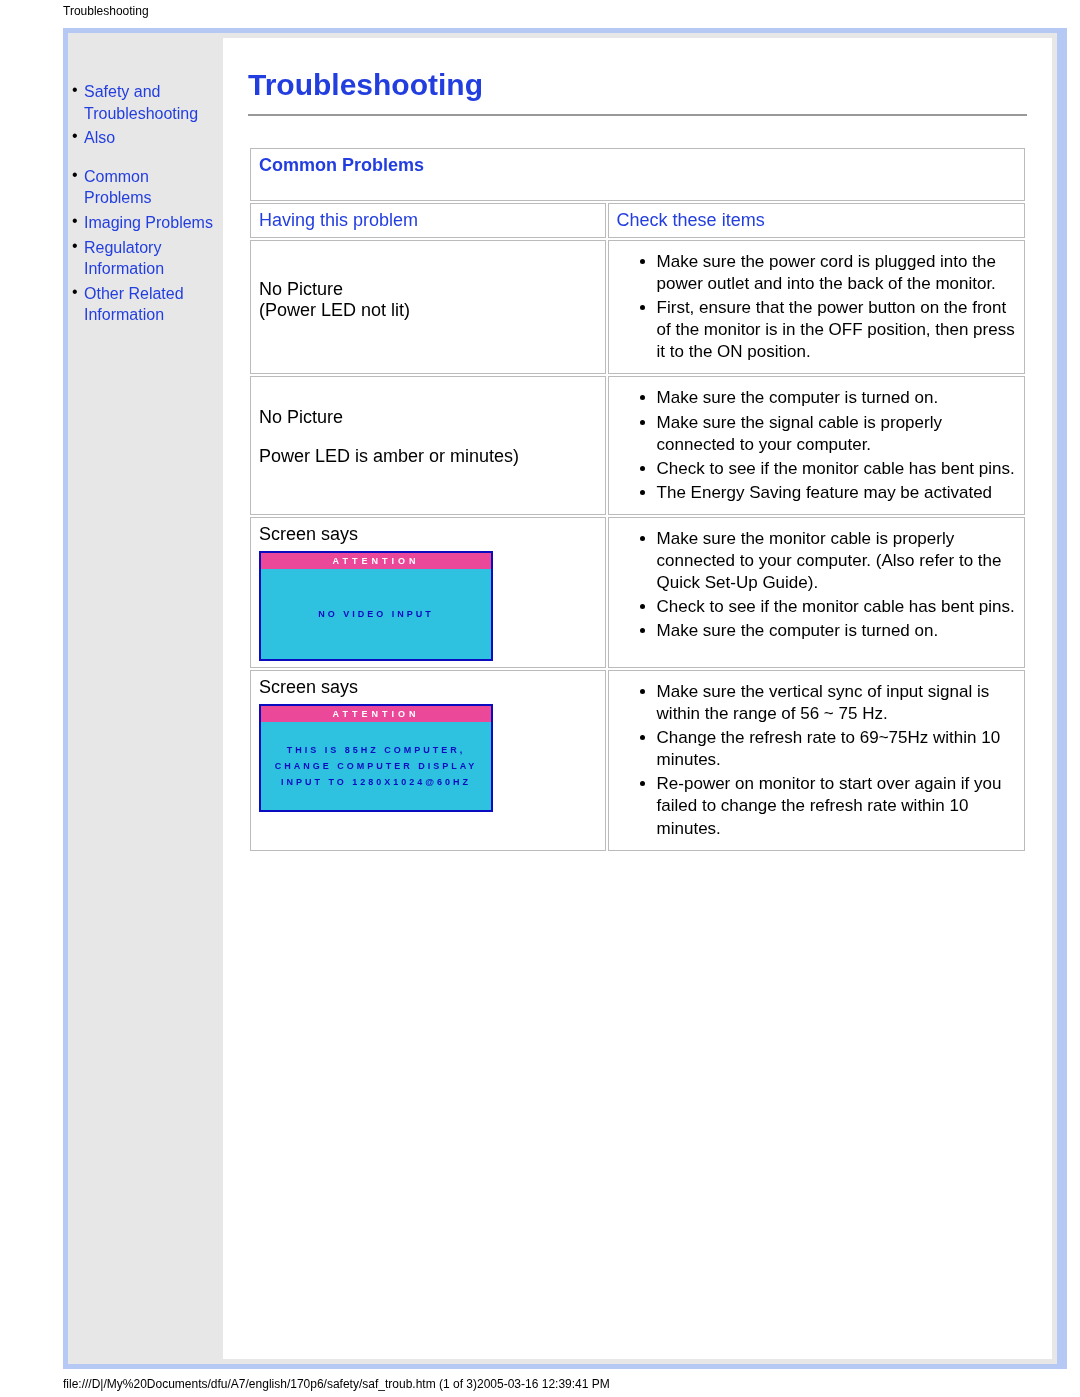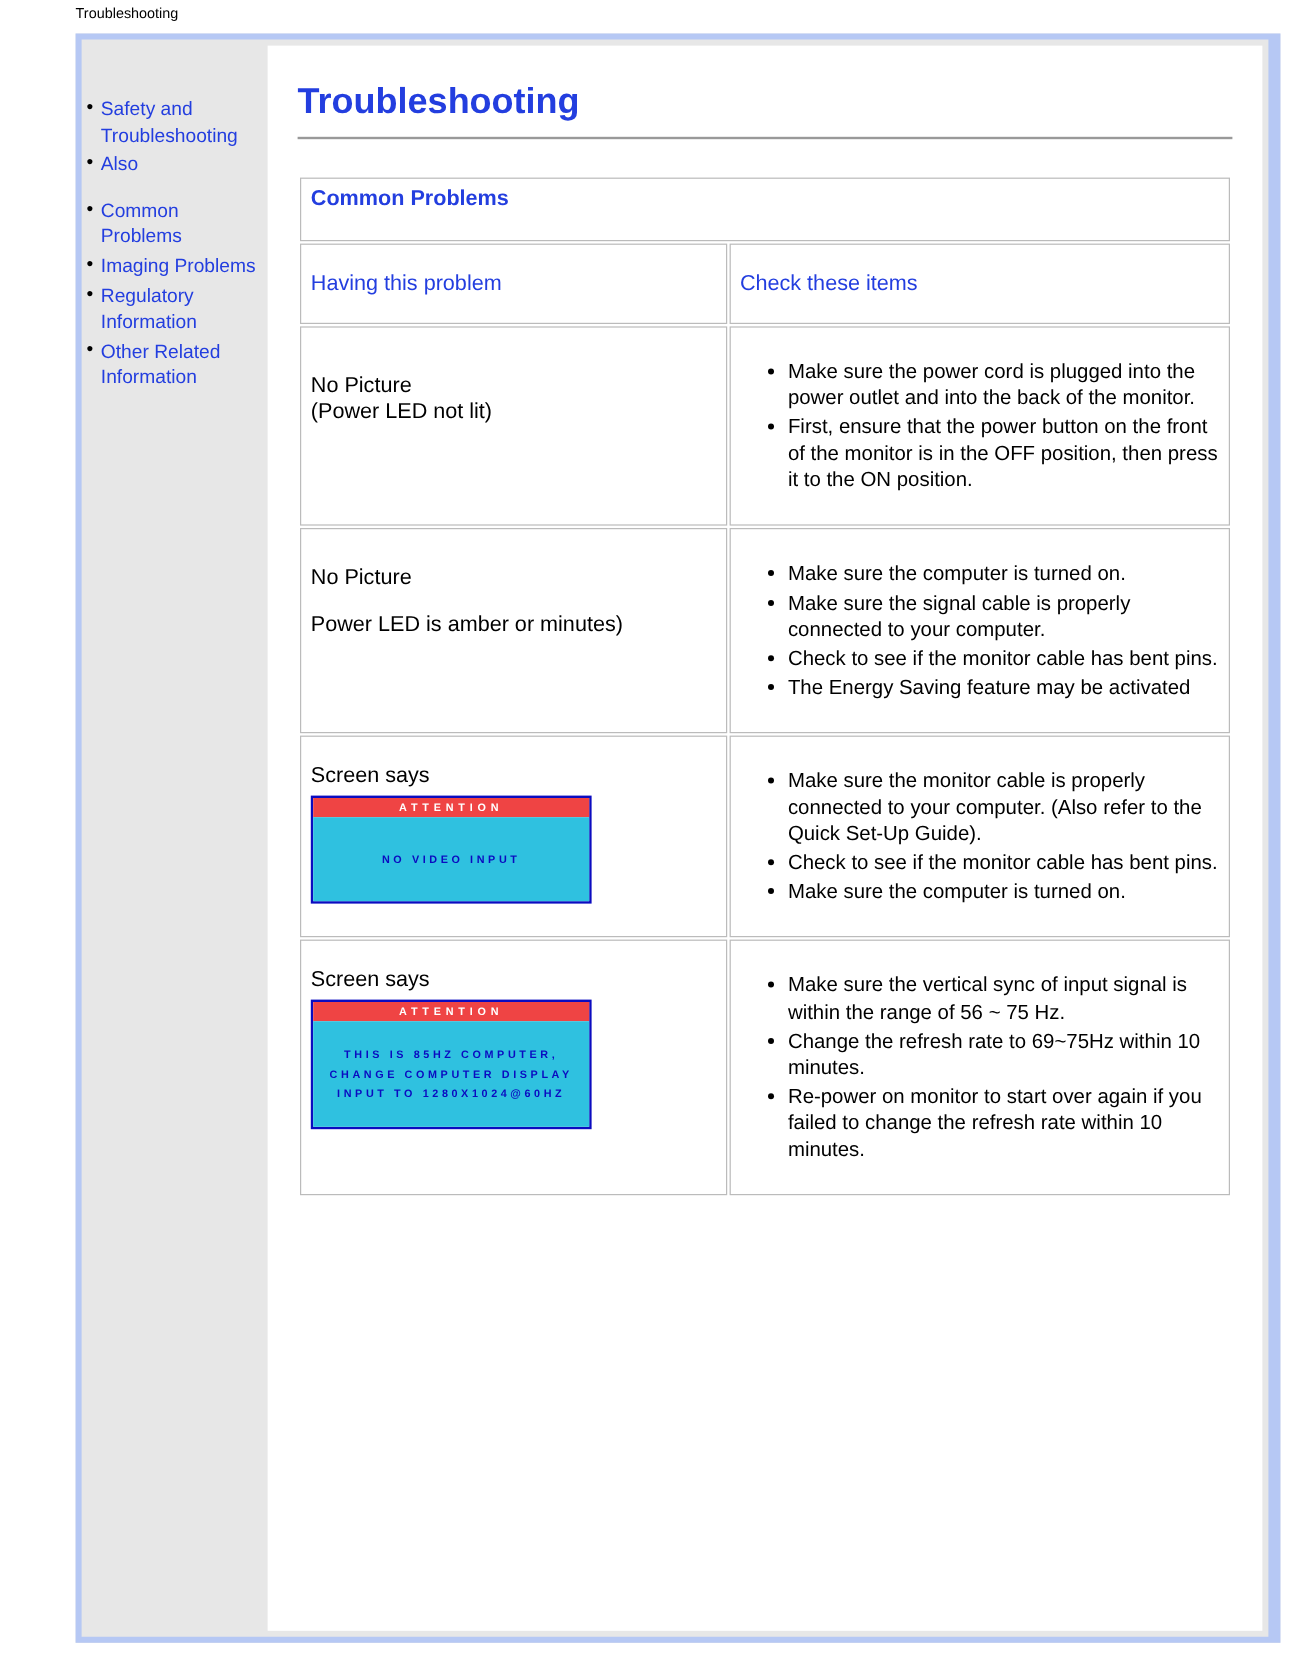--- a/index.html
+++ b/index.html
@@ -88,21 +88,21 @@
     margin: 0 0 24px 0;
     line-height: 1.3;
   }
   table.trouble {
     border-collapse: separate;
     border-spacing: 2px;
     width: 100%;
   }
   table.trouble td {
     border: 1px solid #bbb;
-    padding: 22px 8px;
+    padding: 6px 8px;
     vertical-align: top;
   }
   table.trouble .span2 {
     padding: 6px 8px 24px 8px;
   }
   .section-title {
     color: #233edf;
     font-weight: bold;
     font-size: 18px;
   }
@@ -121,41 +121,41 @@
   td.check-cell li {
     margin-bottom: 2px;
     line-height: 1.3;
   }
   .osd-box {
     width: 230px;
     border: 2px solid #0b0bc0;
     margin-top: 6px;
   }
   .osd-title {
-    background: #ef4444;
+    background: #ec4899;
     color: #fff;
     text-align: center;
     font-size: 9px;
     letter-spacing: 4px;
     padding: 3px 0;
     font-weight: bold;
   }
   .osd-body {
     background: #2fc1e0;
     color: #0b0bc0;
     text-align: center;
     font-size: 9px;
     letter-spacing: 3px;
     font-weight: bold;
     display: flex;
     flex-direction: column;
     justify-content: center;
     align-items: center;
   }
-  .osd-big { height: 70px; }
+  .osd-big { height: 90px; }
   .osd-small { height: 88px; }
   .osd-body div { margin: 3px 0; }
 </style>
 </head>
 <body>
 
 <div class="page">
 
   <div class="header-label">Troubleshooting</div>
 
@@ -272,13 +272,14 @@
               <li>Re-power on monitor to start over again if you failed to change the refresh rate within 10 minutes.</li>
             </ul>
           </td>
         </tr>
 
       </tbody>
         </table>
     </div>
   </div>
 
+  <div class="footer-label">file:///D|/My%20Documents/dfu/A7/english/170p6/safety/saf_troub.htm (1 of 3)2005-03-16 12:39:41 PM</div>
 </div>
 
 </body></html>

